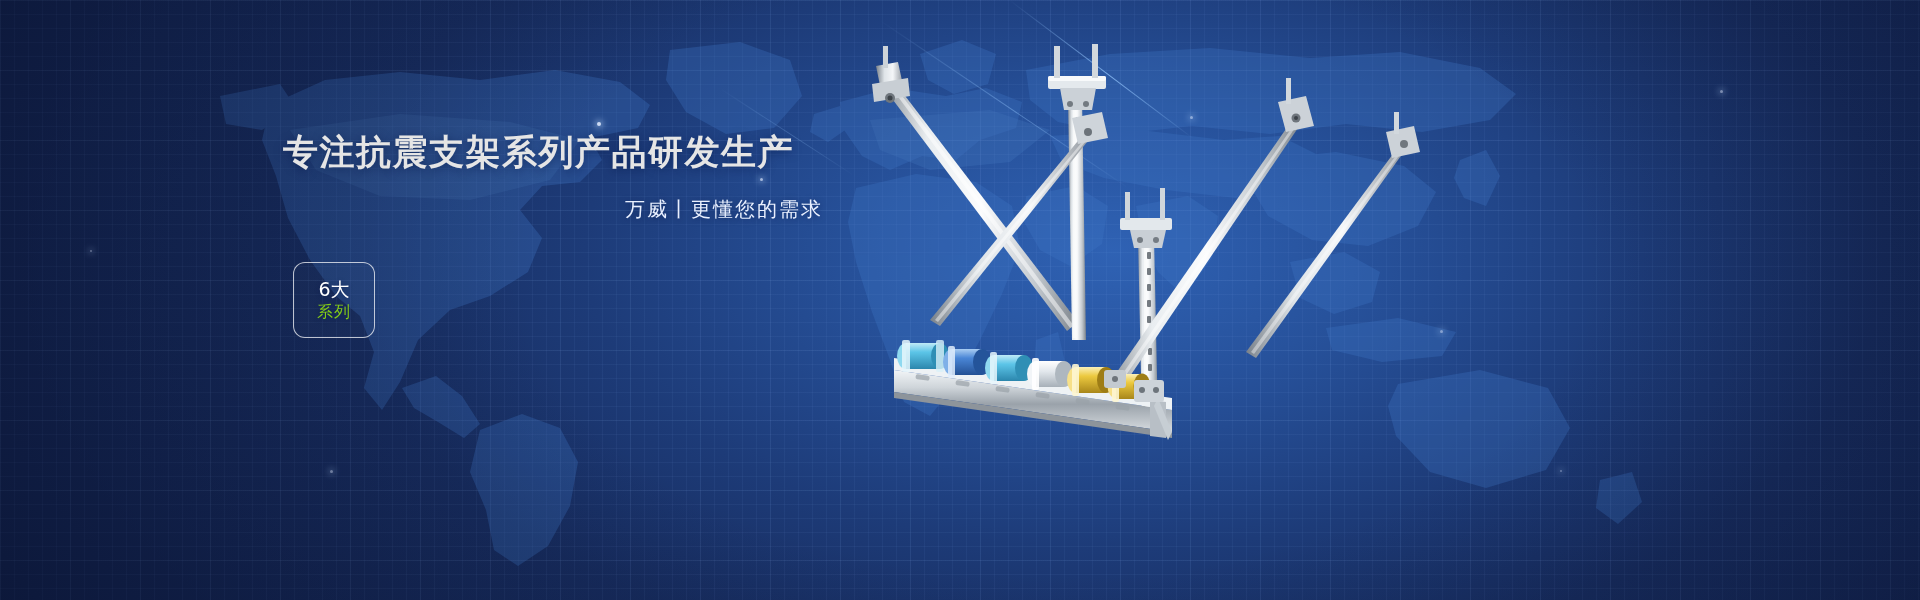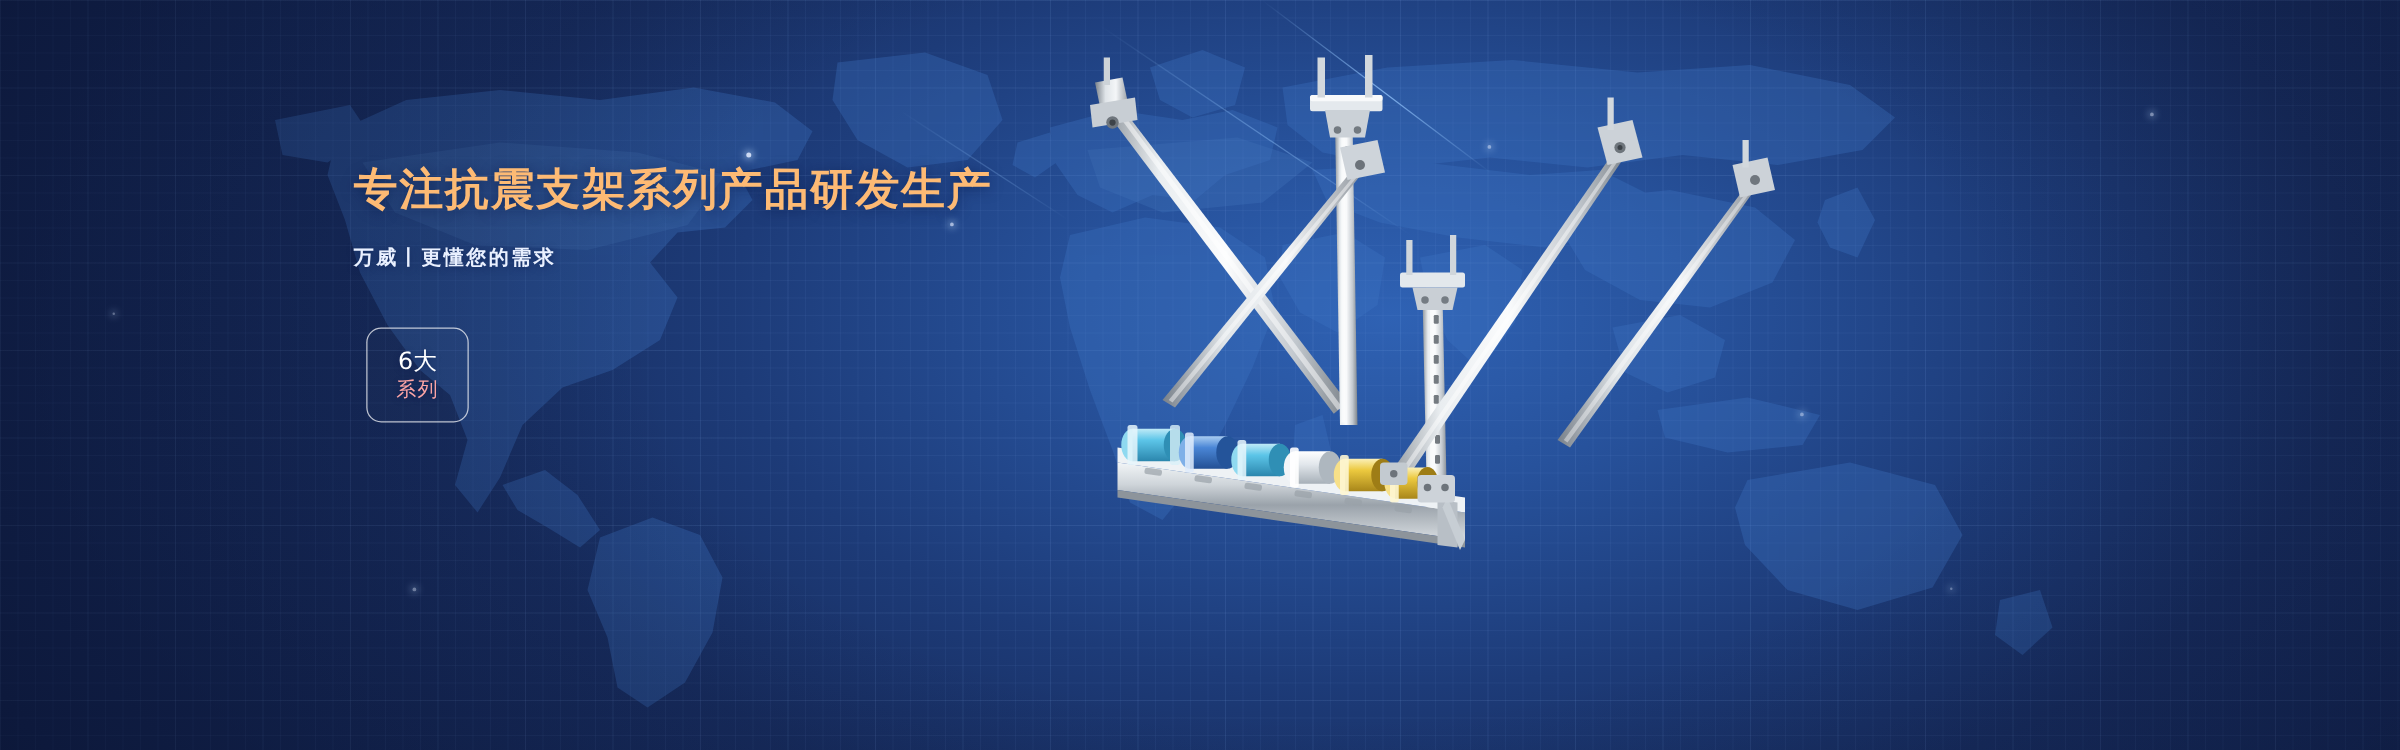--- a/index.html
+++ b/index.html
@@ -67,34 +67,35 @@
 
   
   .copy{
     position:absolute;
     left:283px; top:132px;
     width:540px;
   }
   .headline{
     font-size:35px;
     font-weight:bold;
-    color:#fdba74;
+    color:#e5e5e5;
     letter-spacing:1.5px;
     line-height:1.15;
     text-shadow:0 2px 10px rgba(0,20,70,0.55);
     white-space:nowrap;
   }
   .subline{
     margin-top:24px;
-    font-size:16px;
+    font-size:20px;
     color:#e9f0ff;
     letter-spacing:2px;
-    font-weight:bold;
+    font-weight:normal;
     white-space:nowrap;
     text-shadow:0 1px 6px rgba(0,20,70,0.5);
+    text-align:right;
   }
 
   
   .badges{
     position:absolute;
     left:293px; top:262px;
     display:flex;
     gap:32px;
   }
   .badge{
@@ -110,21 +111,21 @@
   }
   .badge-top{
     font-size:19px;
     color:#ffffff;
     line-height:1;
     white-space:nowrap;
     text-shadow:0 1px 5px rgba(0,20,70,0.45);
   }
   .badge-bottom{
     font-size:16px;
-    color:#fca5a5;
+    color:#84cc16;
     line-height:1;
     white-space:nowrap;
     letter-spacing:1px;
     text-shadow:0 1px 5px rgba(0,20,70,0.45);
   }
 
   
   .product{
     position:absolute;
     left:820px; top:40px;

